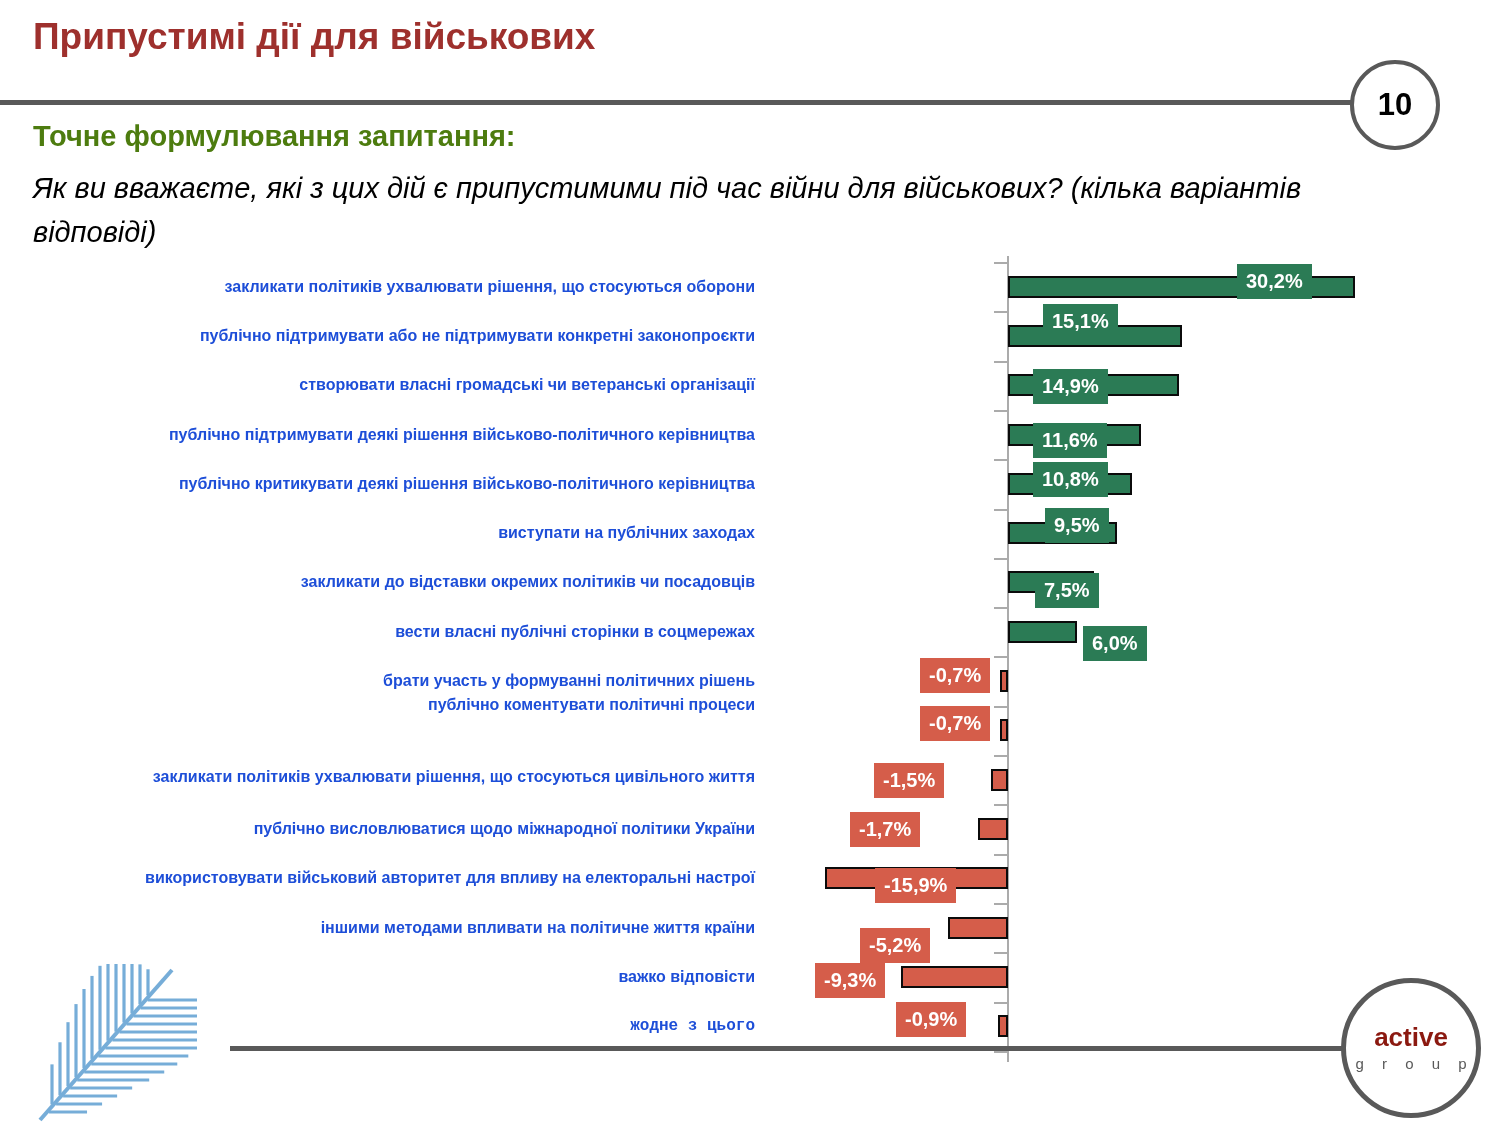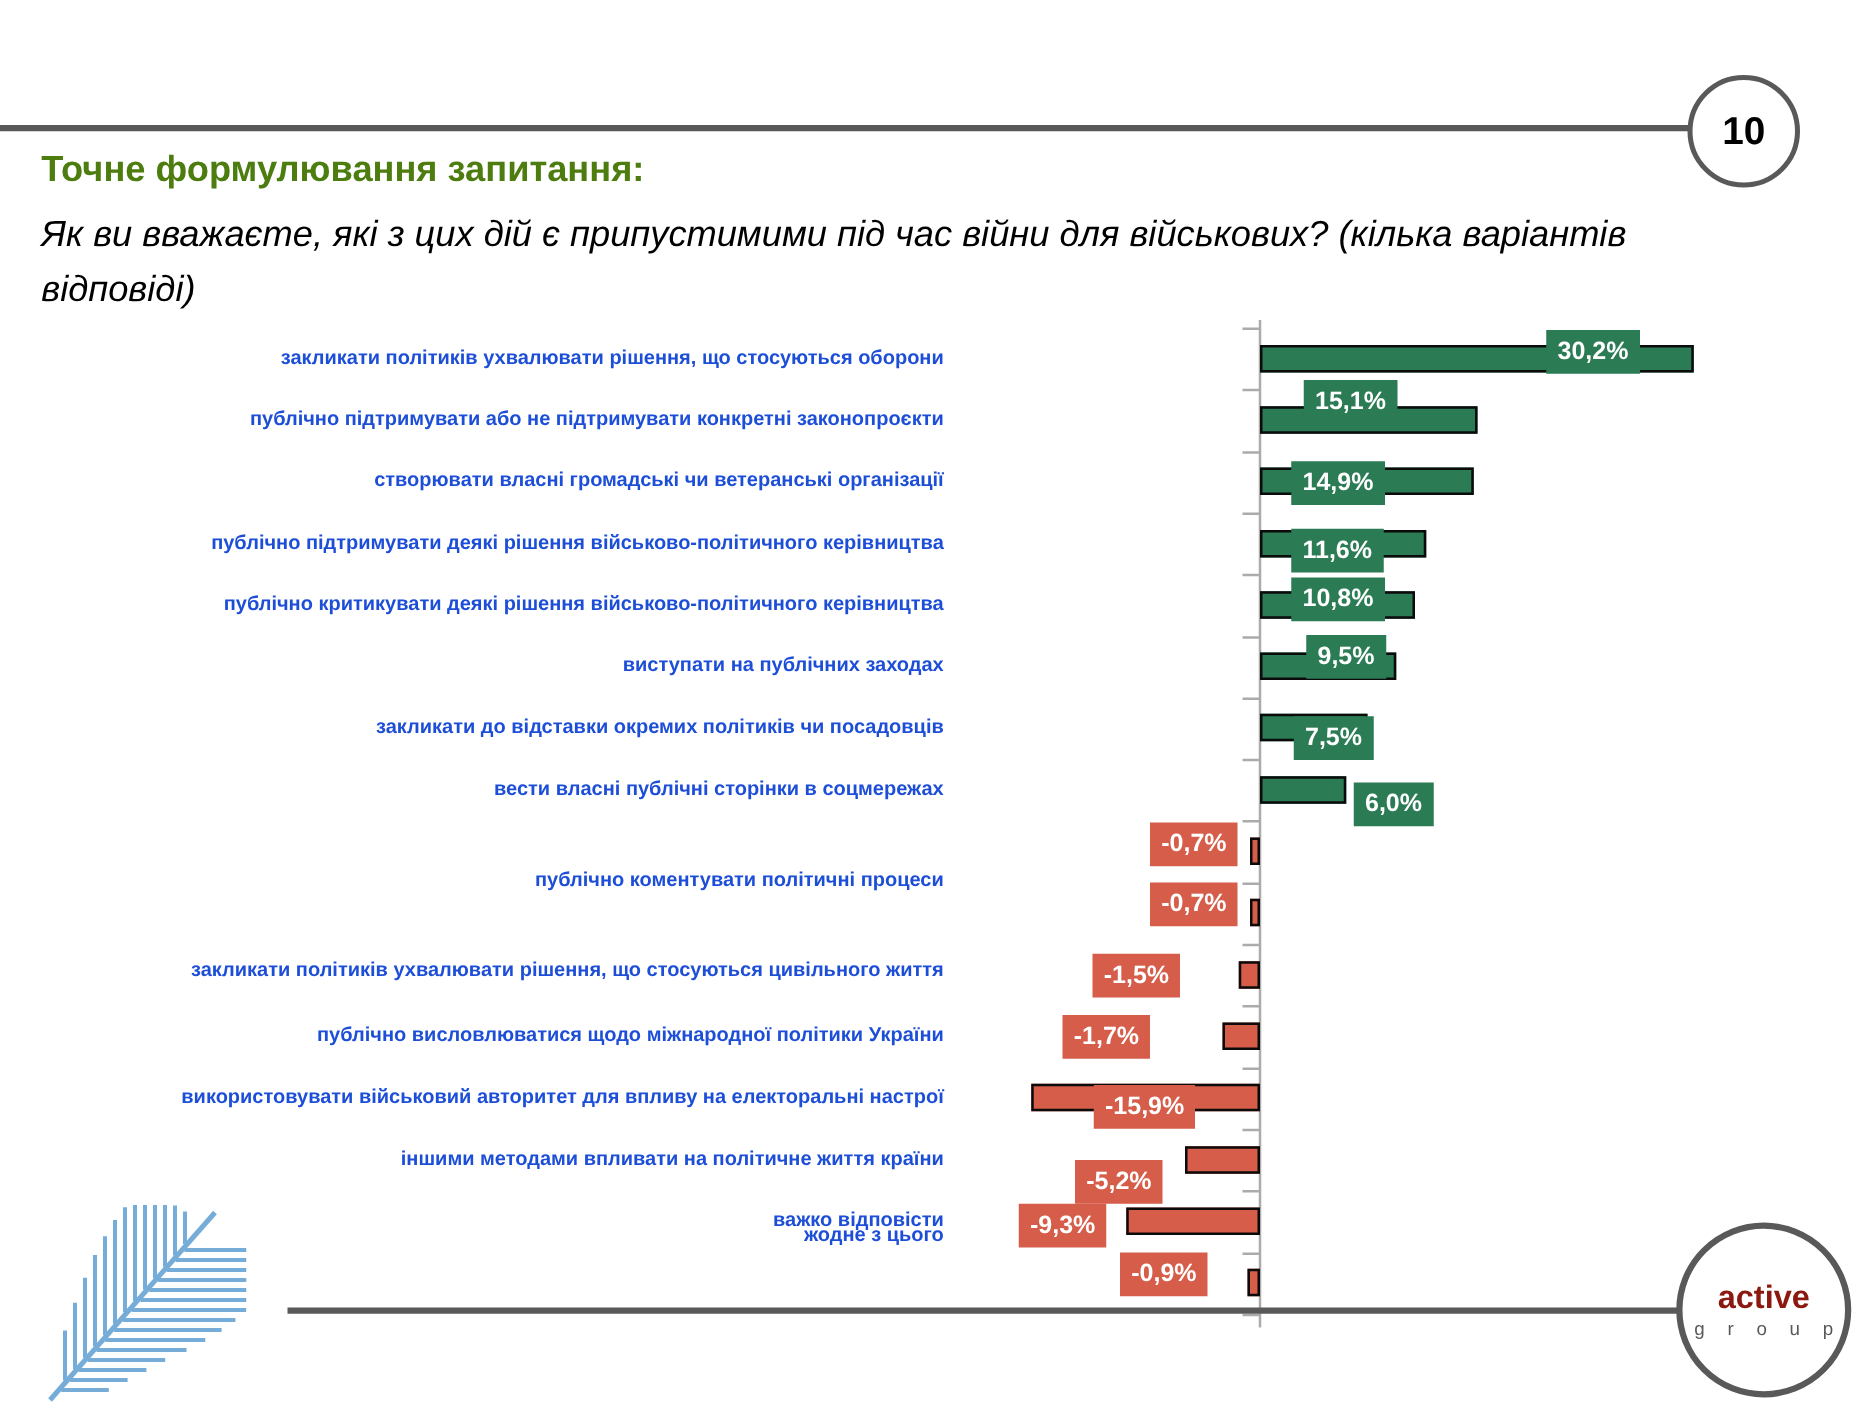--- a/index.html
+++ b/index.html
@@ -37,20 +37,21 @@
                border:5px solid var(--rule_gray);border-radius:50%;background:#fff;z-index:3;
                display:flex;flex-direction:column;align-items:center;justify-content:center;}
   .logo-active{font-size:26px;font-weight:bold;color:var(--logo_red);line-height:1;}
   .logo-group{font-size:15px;color:var(--rule_gray);letter-spacing:7px;padding-left:7px;margin-top:5px;}
   #leaf{position:absolute;left:22px;top:948px;z-index:1;}
 </style>
 </head>
 <body>
 
 <div class="slide">
+  <div class="title">Припустимі дії для військових</div>
   <div class="header-line"></div>
   <div class="page-circle">
     <span>10</span>
   </div>
 
   <div class="q-heading">Точне формулювання запитання:</div>
   <div class="q-line q1">Як ви вважаєте, які з цих дій є припустимими під час війни для військових? (кілька варіантів</div>
   <div class="q-line q2">відповіді)</div>
 
   <div id="chart">
@@ -89,41 +90,42 @@
       <div class="val-label pos" style="left: 1033px; top: 462px;">10,8%</div>
       <div class="cat-label" style="top: 508.5px; height: 49.3px;">виступати на публічних заходах</div>
       <div class="bar pos" style="top: 522.15px; left: 1008px; width: 109.25px;"></div>
       <div class="val-label pos" style="left: 1045px; top: 508px;">9,5%</div>
       <div class="cat-label" style="top: 557.8px; height: 49.3px;">закликати до відставки окремих політиків чи посадовців</div>
       <div class="bar pos" style="top: 571.45px; left: 1008px; width: 86.25px;"></div>
       <div class="val-label pos" style="left: 1035px; top: 573px;">7,5%</div>
       <div class="cat-label" style="top: 607.1px; height: 49.3px;">вести власні публічні сторінки в соцмережах</div>
       <div class="bar pos" style="top: 620.75px; left: 1008px; width: 69px;"></div>
       <div class="val-label pos" style="left: 1083px; top: 626px;">6,0%</div>
+      <div class="cat-label" style="top: 656.4px; height: 49.3px;">брати участь у формуванні політичних рішень</div>
       <div class="bar neg" style="top: 670.05px; left: 999.95px; width: 8.05px;"></div>
       <div class="val-label neg" style="left: 920px; top: 658px;">-0,7%</div>
       <div class="cat-label" style="top: 680px; height: 49.3px;">публічно коментувати політичні процеси</div>
       <div class="bar neg" style="top: 719.35px; left: 999.95px; width: 8.05px;"></div>
       <div class="val-label neg" style="left: 920px; top: 706px;">-0,7%</div>
       <div class="cat-label" style="top: 752px; height: 49.3px;">закликати політиків ухвалювати рішення, що стосуються цивільного життя</div>
       <div class="bar neg" style="top: 768.65px; left: 990.75px; width: 17.25px;"></div>
       <div class="val-label neg" style="left: 874px; top: 763px;">-1,5%</div>
       <div class="cat-label" style="top: 804.3px; height: 49.3px;">публічно висловлюватися щодо міжнародної політики України</div>
       <div class="bar neg" style="top: 817.95px; left: 978.1px; width: 29.9px;"></div>
       <div class="val-label neg" style="left: 850px; top: 812px;">-1,7%</div>
       <div class="cat-label" style="top: 853.6px; height: 49.3px;">використовувати військовий авторитет для впливу на електоральні настрої</div>
       <div class="bar neg" style="top: 867.25px; left: 825.15px; width: 182.85px;"></div>
       <div class="val-label neg" style="left: 875px; top: 868px;">-15,9%</div>
       <div class="cat-label" style="top: 902.9px; height: 49.3px;">іншими методами впливати на політичне життя країни</div>
       <div class="bar neg" style="top: 916.55px; left: 948.2px; width: 59.8px;"></div>
       <div class="val-label neg" style="left: 860px; top: 928px;">-5,2%</div>
       <div class="cat-label" style="top: 952.2px; height: 49.3px;">важко відповісти</div>
       <div class="bar neg" style="top: 965.85px; left: 901.05px; width: 106.95px;"></div>
       <div class="val-label neg" style="left: 815px; top: 963px;">-9,3%</div>
-      <div class="cat-label" style="top: 964px; height: 49.3px;">жодне з цього</div>
+      <div class="cat-label" style="top: 1001px; height: 49.3px; font-family: Liberation Mono, monospace;">жодне з цього</div>
       <div class="bar neg" style="top: 1015.15px; left: 997.65px; width: 10.35px;"></div>
       <div class="val-label neg" style="left: 896px; top: 1002px;">-0,9%</div>
     </div>
 
   <svg id="leaf" width="175" height="177" viewBox="0 0 175 177">
       <line x1="18" y1="172" x2="150" y2="22" stroke-width="4" stroke-linecap="butt" style="stroke: var(--leaf_blue);"></line>
       <line x1="30" y1="156.3632" x2="30" y2="116.3632" stroke-width="3.2" stroke-linecap="butt" style="stroke: var(--leaf_blue);"></line>
       <line x1="38" y1="147.272" x2="38" y2="94.27199999999999" stroke-width="3.2" stroke-linecap="butt" style="stroke: var(--leaf_blue);"></line>
       <line x1="46" y1="138.1808" x2="46" y2="74.1808" stroke-width="3.2" stroke-linecap="butt" style="stroke: var(--leaf_blue);"></line>
       <line x1="54" y1="129.0896" x2="54" y2="56.08959999999999" stroke-width="3.2" stroke-linecap="butt" style="stroke: var(--leaf_blue);"></line>

